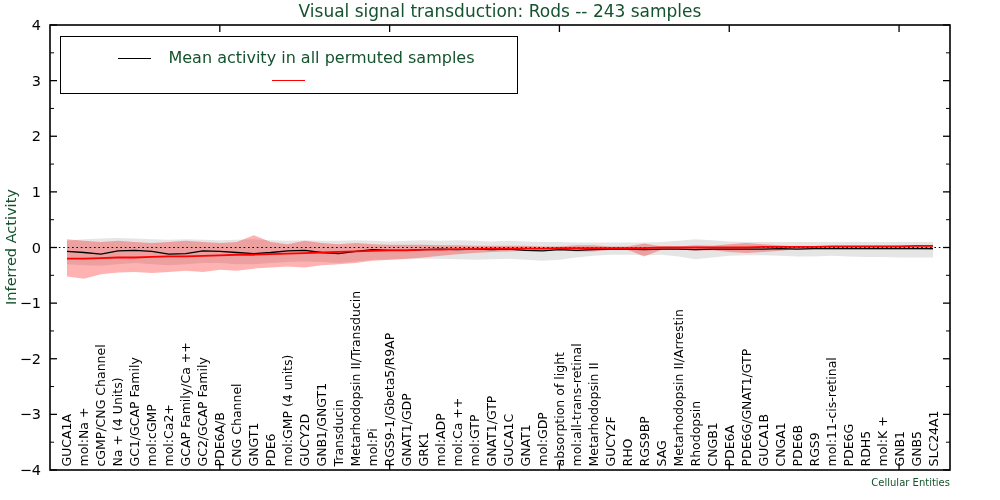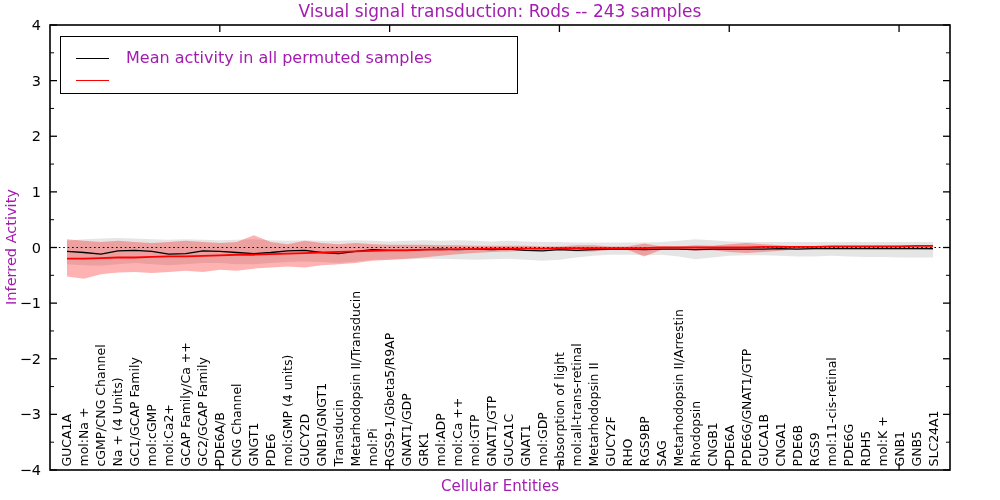--- a/index.html
+++ b/index.html
@@ -1,40 +1,40 @@
 <!DOCTYPE html>
 <html><head>
 <meta charset="utf-8">
 <style>
   html,body { margin:0; padding:0; background:#ffffff; }
   .fig {
     position:relative; width:1000px; height:500px; background:#ffffff;
-    font-family:"DejaVu Sans","Liberation Sans",sans-serif; color:#a21caf;
+    font-family:"DejaVu Sans","Liberation Sans",sans-serif; color:#14532d;
     overflow:hidden;
   }
   .title {
     position:absolute; top:1px; left:50px; width:900px;
     text-align:center; font-size:17px; line-height:20px; white-space:nowrap;
   }
   .ylabel {
     position:absolute; top:247px; left:11px;
     transform:translate(-50%,-50%) rotate(-90deg);
     font-size:14.5px; white-space:nowrap;
   }
   .xlabel {
     position:absolute; top:477px; left:50px; width:900px;
-    text-align:center; font-size:15px;
+    text-align:right; font-size:10px;
   }
   .chart-svg { position:absolute; top:0; left:0; }
   .legend {
     position:absolute; left:60px; top:36px; width:458px; height:58px;
     border:1.6px solid #000; background:#fff; box-sizing:border-box;
     display:flex; flex-direction:column; justify-content:space-evenly;
   }
-  .legend-row { display:flex; align-items:center; font-size:16px; line-height:18px; }
+  .legend-row { display:flex; align-items:center; font-size:16px; line-height:18px;justify-content:center; }
   .legend-line {
     width:33px; height:0; border-top:1.7px solid #000;
     margin-left:15px; margin-right:17px; flex:0 0 auto;
   }
 </style>
 </head>
 <body>
 
 <div class="fig">
   <div class="title">Visual signal transduction: Rods -- 243 samples</div>

